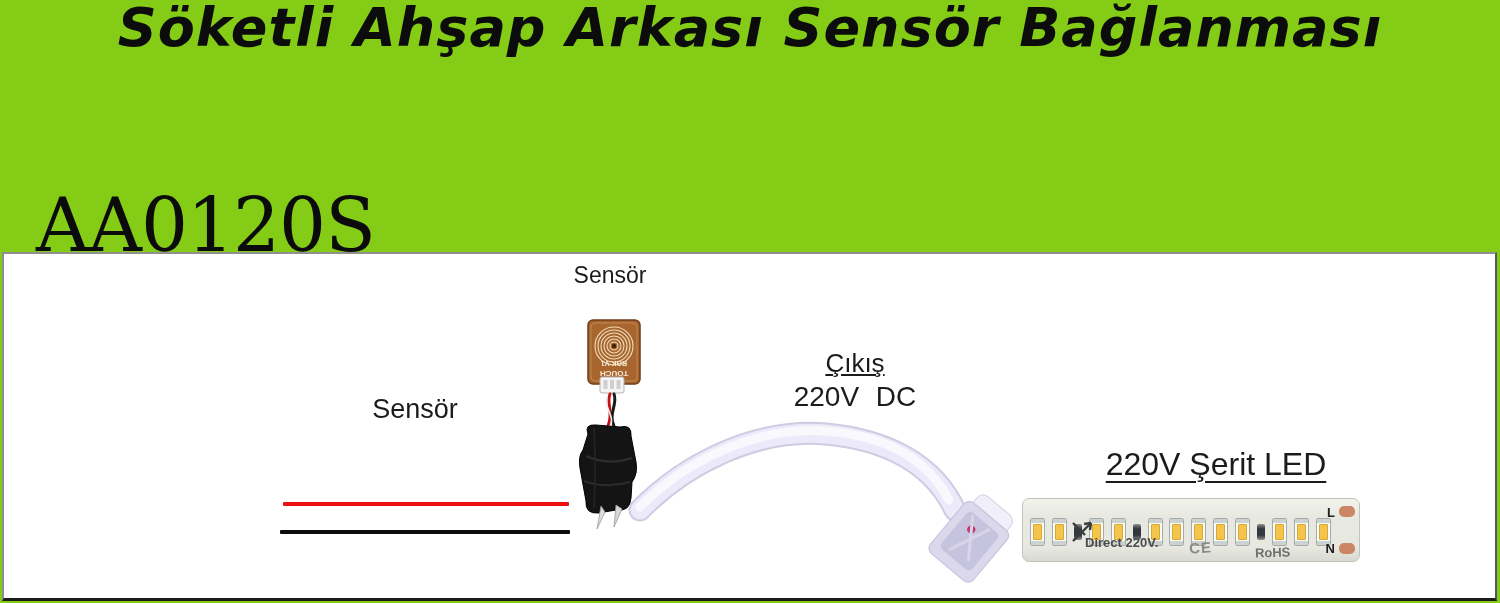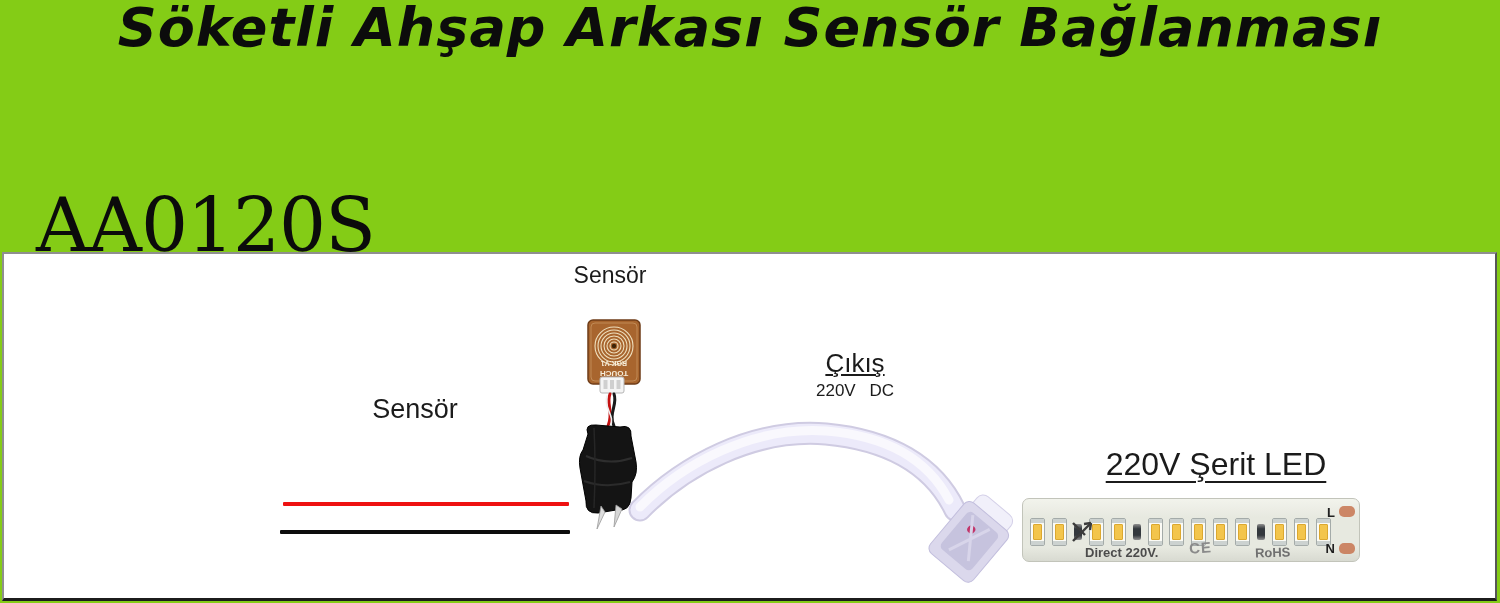--- a/index.html
+++ b/index.html
@@ -22,21 +22,21 @@
   .frame{
     position:absolute;left:2px;top:252px;width:1491px;height:344px;background:#ffffff;
     border-top:2px solid #8f8f8f;border-left:2px solid #8f8f8f;
     border-right:2px solid #565656;border-bottom:3px solid #1c1c1c;
   }
   .lbl{position:absolute;text-align:center;color:#1b1b1b;}
   .sensor-label{left:530px;top:262px;width:160px;font-size:23px;}
   .input-title{left:310px;top:394px;width:210px;font-size:27px;}
   .input-subtitle{left:278px;top:428px;width:300px;font-size:27px;}
   .output-title{left:795px;top:348px;width:120px;font-size:26px;text-decoration:underline;}
-  .output-subtitle{left:780px;top:381px;width:150px;font-size:17px;word-spacing:9px;}
+  .output-subtitle{left:780px;top:381px;width:150px;font-size:28px;word-spacing:9px;}
   .ledstrip-label{
     left:1076px;top:446px;width:280px;font-size:32px;
     text-decoration:underline;text-underline-offset:6px;text-decoration-thickness:2px;
   }
   .wire{position:absolute;height:4px;border-radius:1px;}
   .wire.live{left:283px;top:502px;width:286px;}
   .wire.neutral{left:280px;top:530px;width:290px;}
   .abs-svg{position:absolute;}
   
   .strip{
@@ -52,21 +52,21 @@
     width:15px;height:28px;background:#fbfbf6;border:1px solid #a4aba9;
     border-radius:2px;display:flex;flex-direction:column;box-sizing:border-box;flex:0 0 auto;
   }
   .led-chip .cap{height:4px;background:#ccd2d0;}
   .led-chip .die{flex:1;background:#f3c54c;margin:1px 2px;border:1px solid #dca82f;border-radius:1px;}
   .resistor{
     width:8px;height:16px;border-radius:2px;flex:0 0 auto;
     background:linear-gradient(#909090,#33383d 30%,#33383d 70%,#909090);
   }
   .strip-print{position:absolute;color:#4c4c4c;font-size:13px;font-weight:bold;white-space:nowrap;}
-  .print-direct{left:62px;top:46px;text-align:right;}
+  .print-direct{left:62px;top:36px;text-align:right;}
   .print-ce{left:166px;top:40px;color:#8a8a8a;font-size:15px;transform:rotate(-4deg);letter-spacing:1px;}
   .print-rohs{left:232px;top:46px;color:#707070;transform:rotate(-2deg);}
   .terminal{position:absolute;font-size:13px;font-weight:bold;color:#202020;}
   .term-l{right:24px;top:6px;}
   .term-n{right:24px;bottom:5px;}
   .pad{position:absolute;width:16px;height:11px;border-radius:5px;background:#c77450;opacity:.85;}
   .pad.top{right:4px;top:7px;}
   .pad.bottom{right:4px;bottom:7px;}
   .cutmark{position:absolute;left:46px;top:16px;}
 </style>

